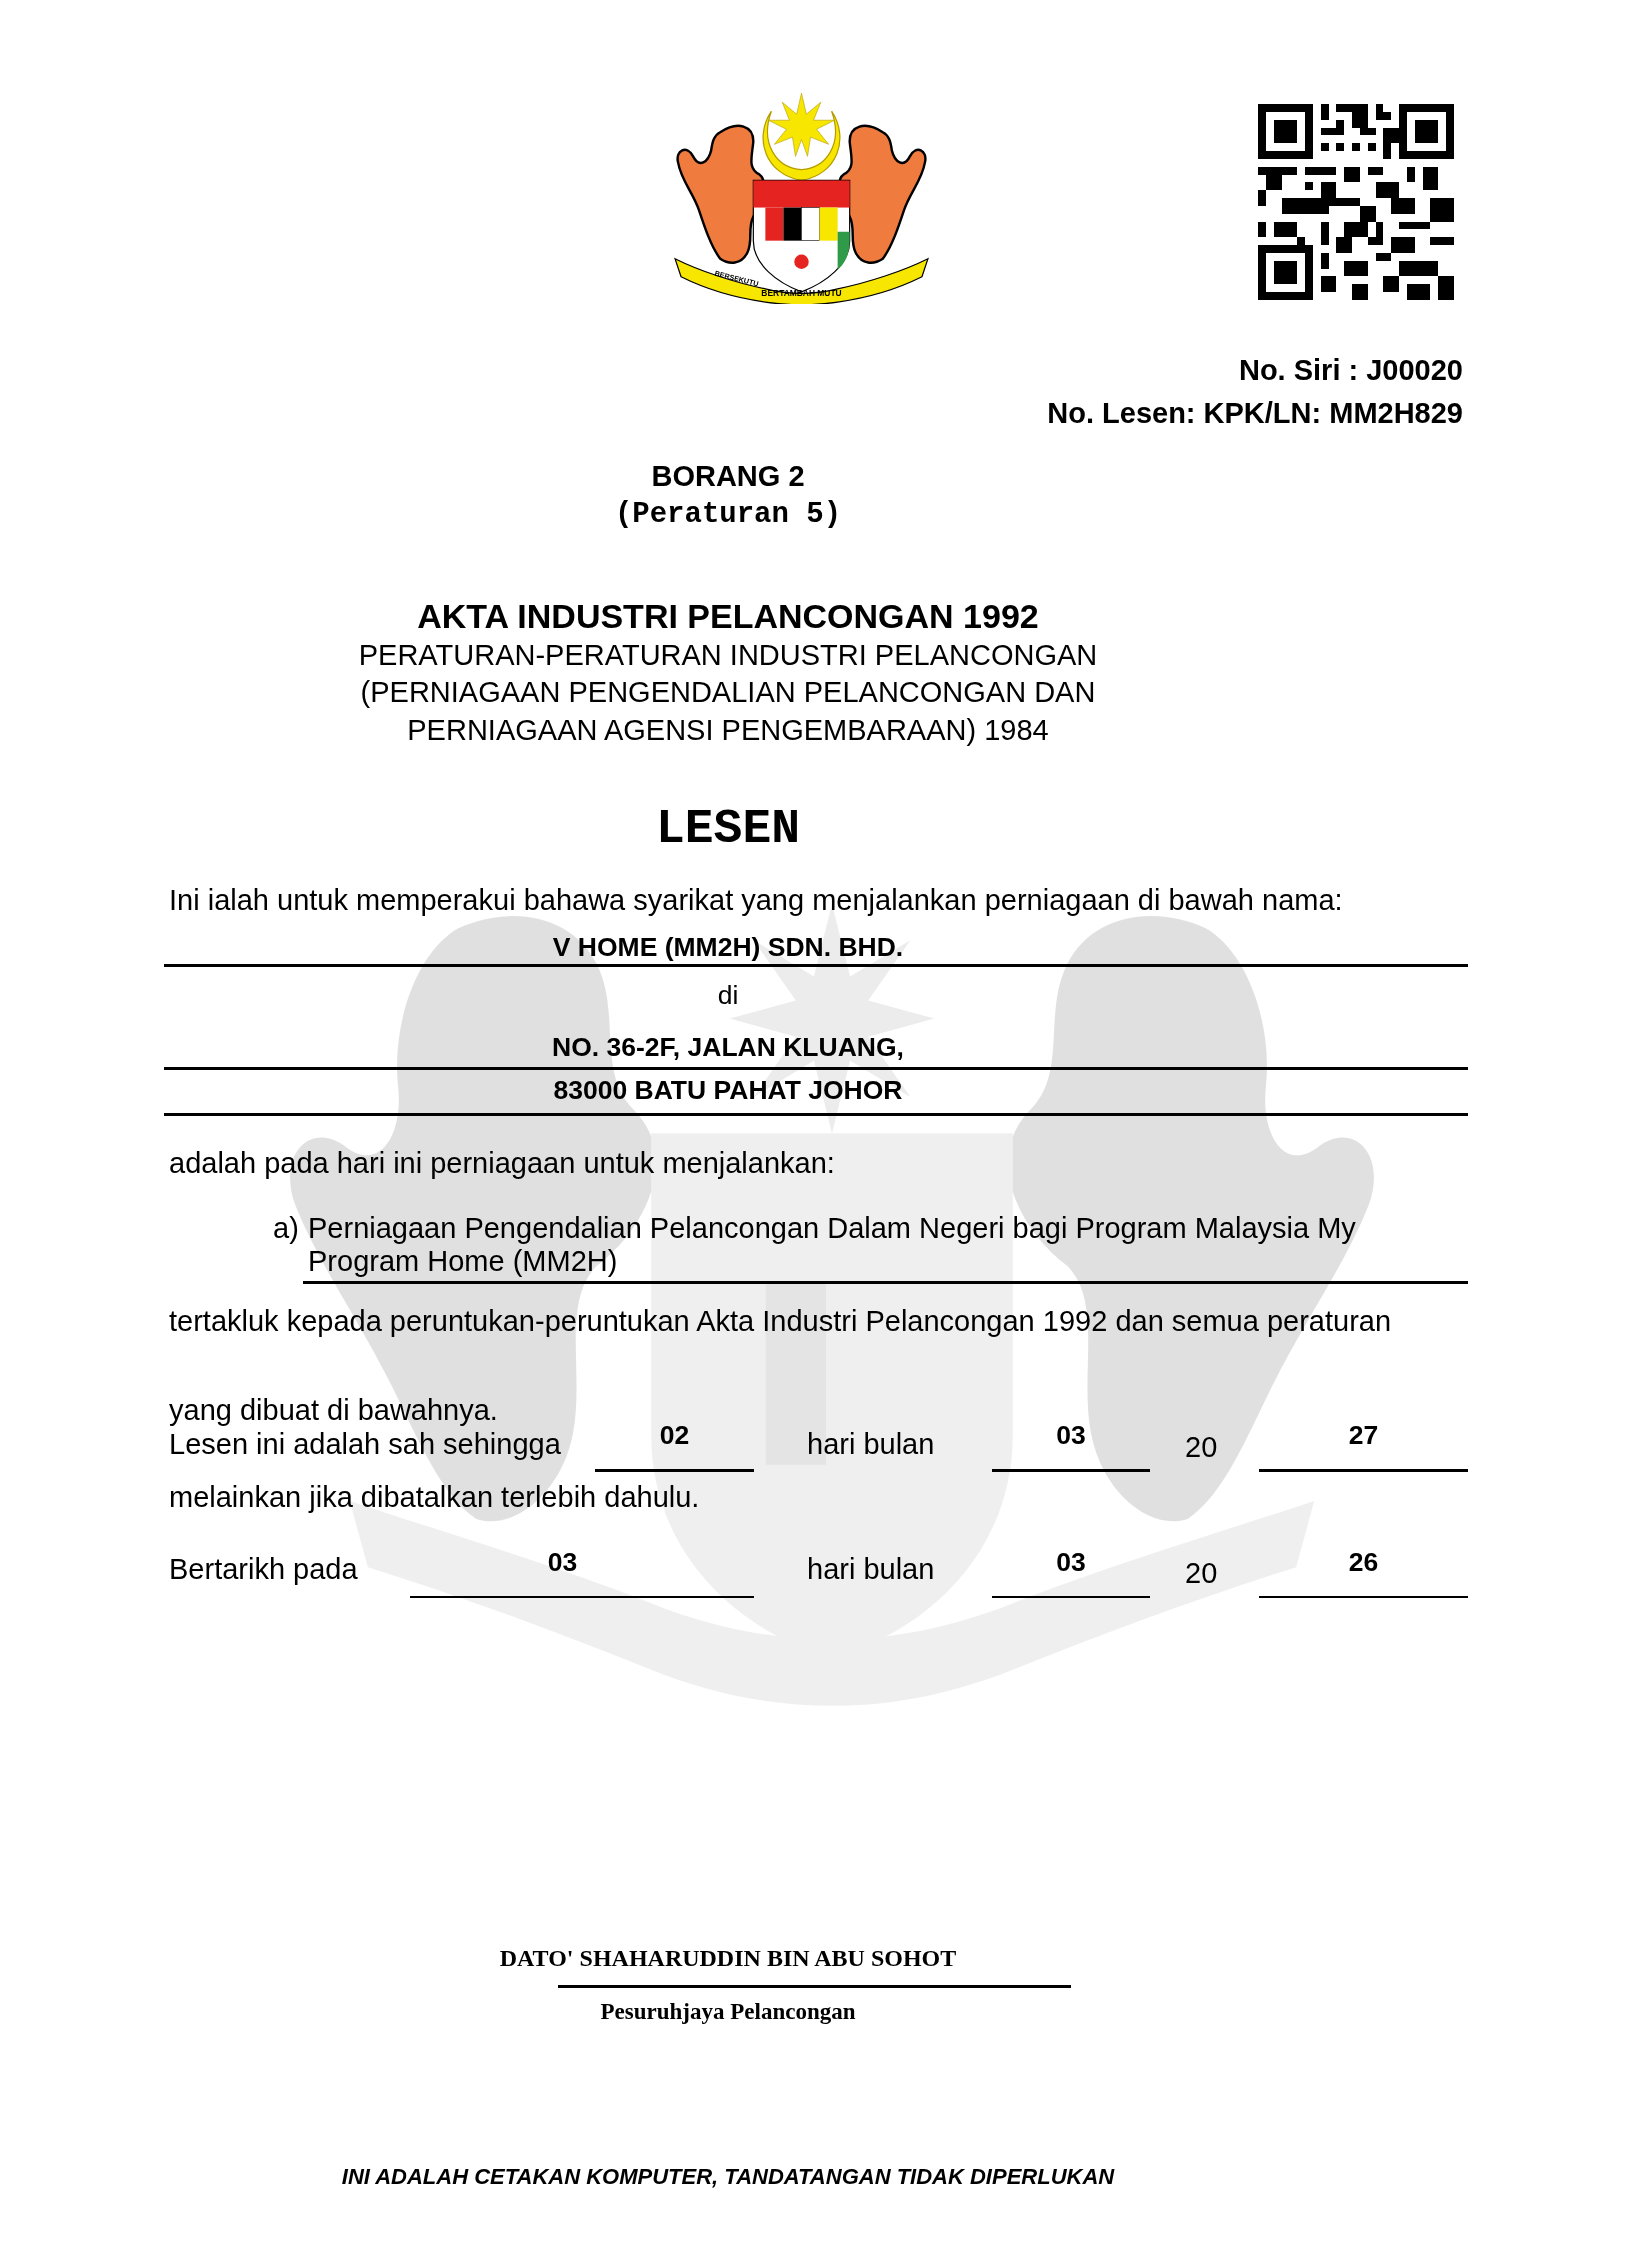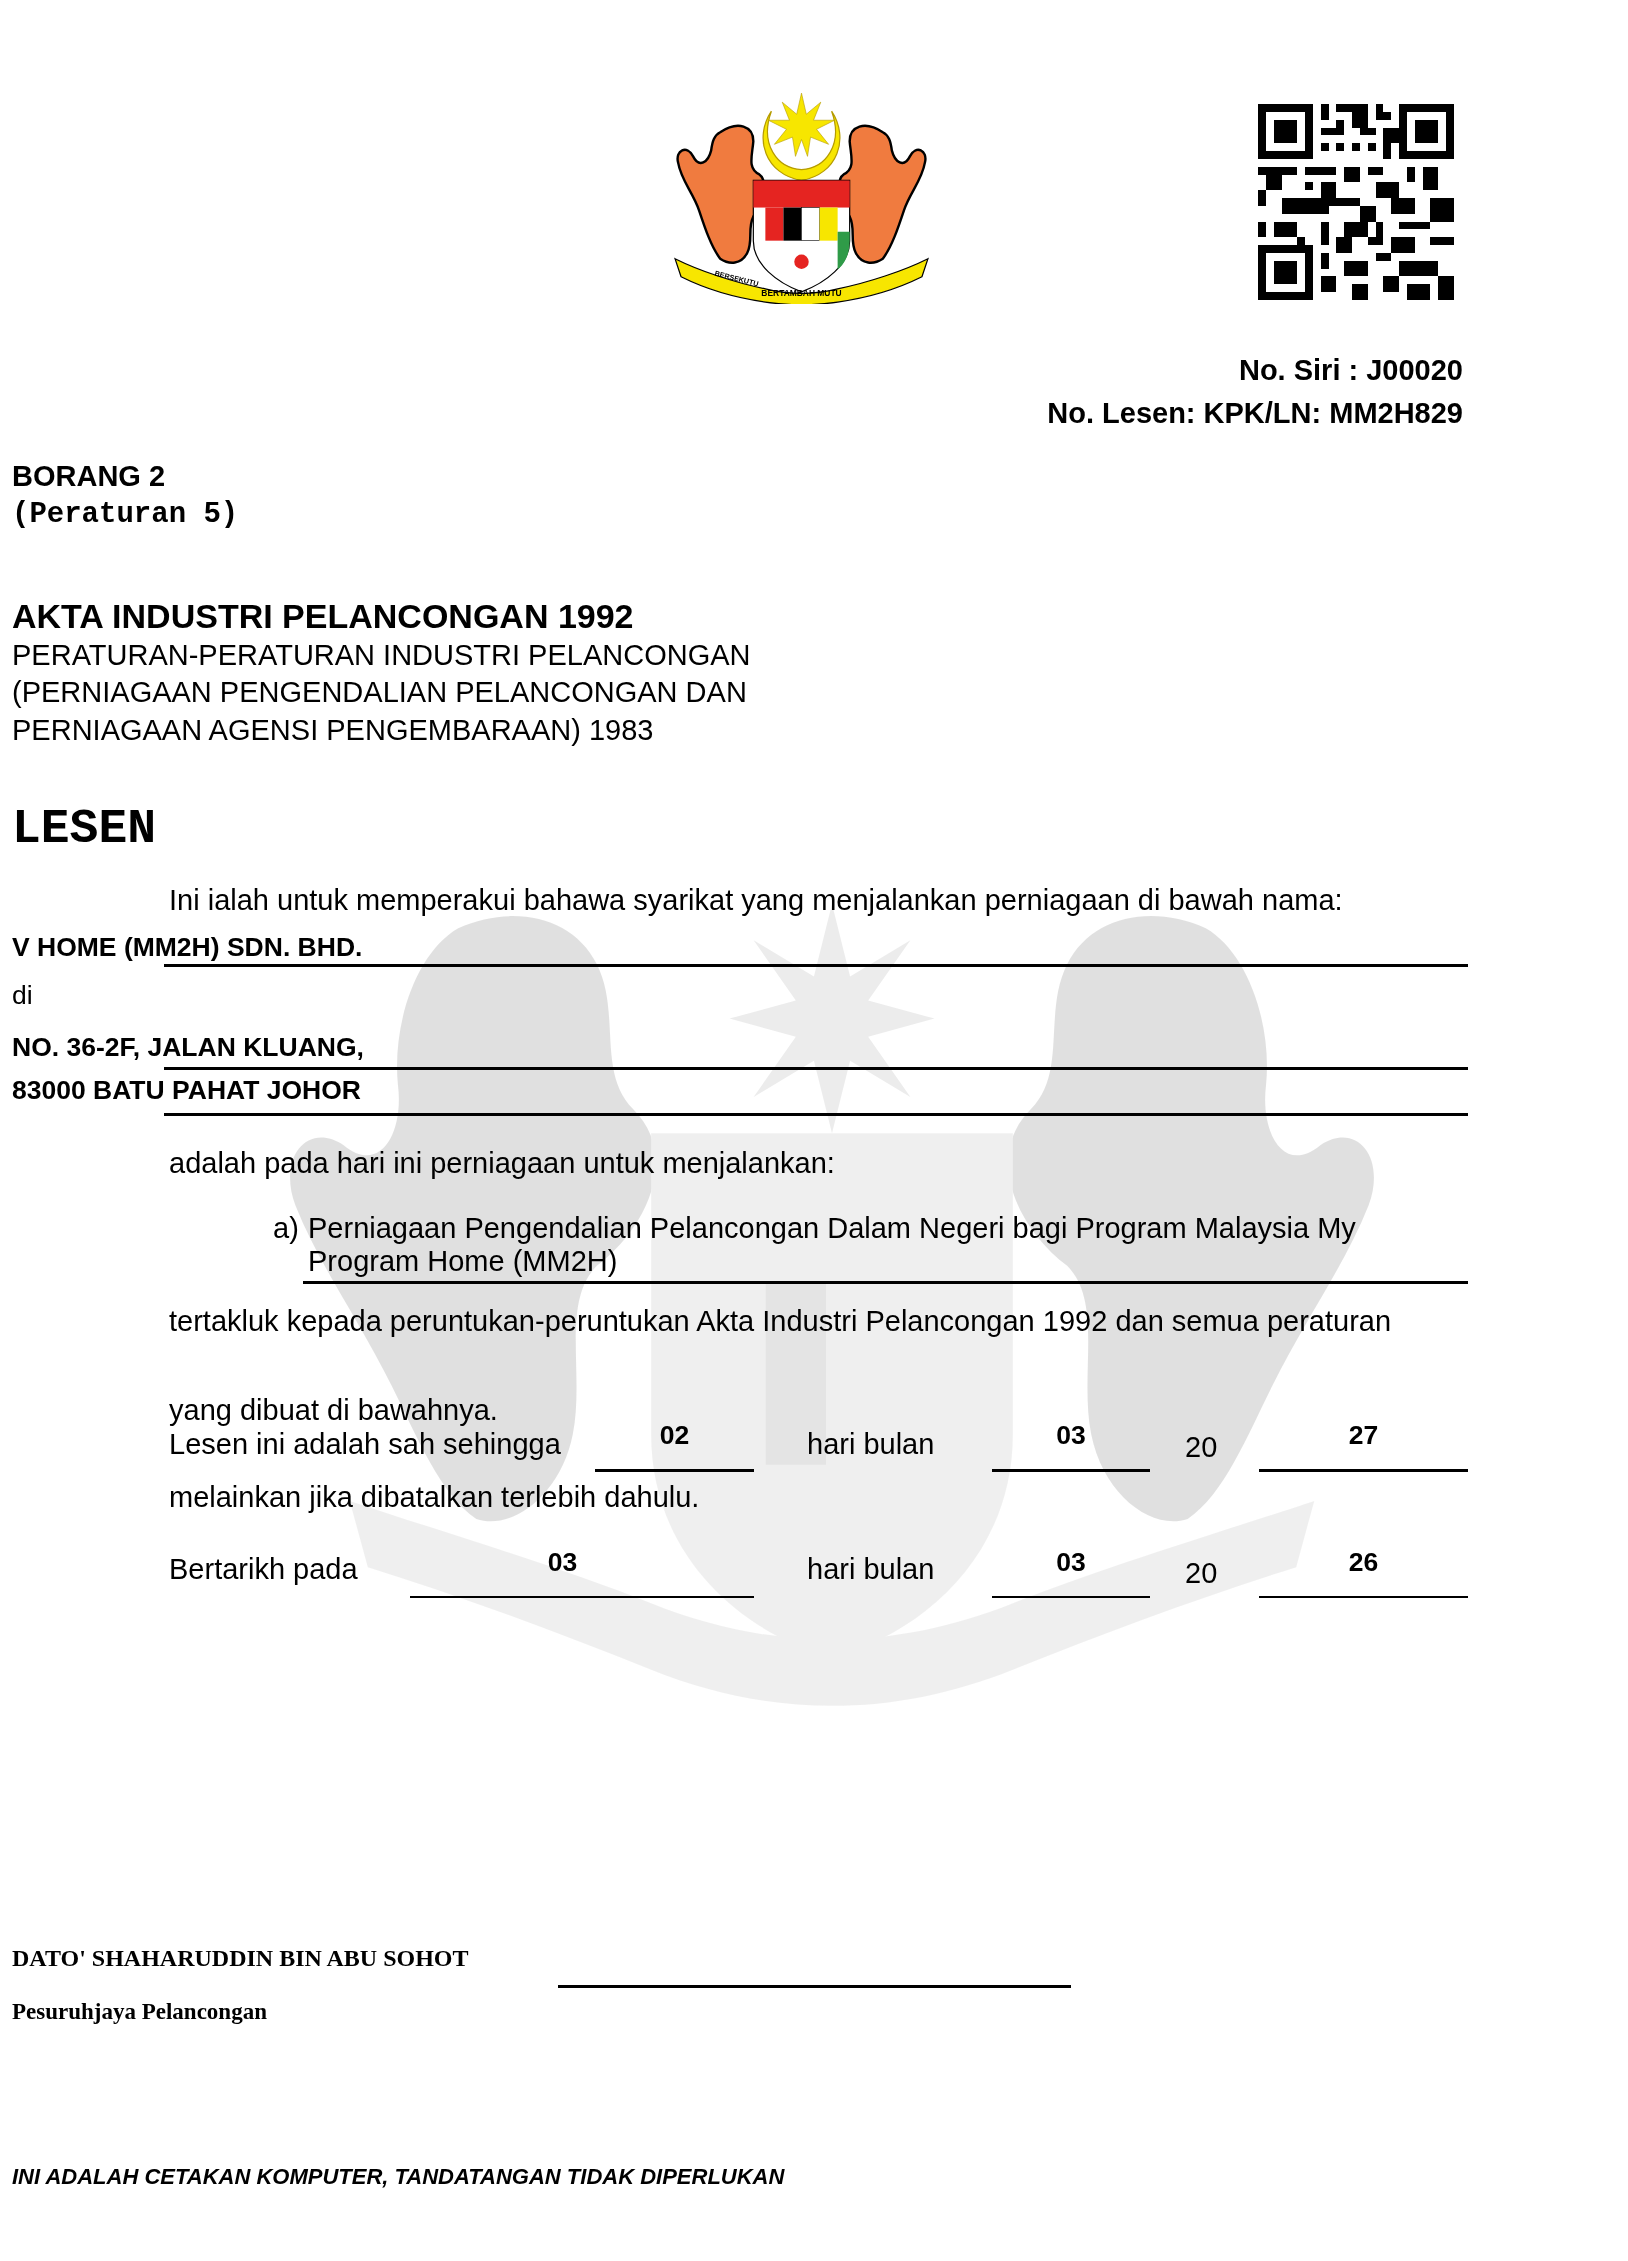--- a/index.html
+++ b/index.html
@@ -1,18 +1,18 @@
 <!DOCTYPE html>
 <html style="font-size:9.6px"><head>
 <meta charset="utf-8">
 <style>
   html, body { margin:0; padding:0; background:#ffffff; }
   body { width:1628px; height:2261px; position:relative; overflow:hidden; font-family:"Liberation Sans", sans-serif; color:#000; }
   .abs { position:absolute; }
-  .center { left:12px; width:1456px; }
+  .center { left:0; width:1456px; text-align:center; }
   .b { font-weight:bold; }
   .rule { position:absolute; height:3px; background:#000; }
   .rule-thin { position:absolute; height:1.8px; background:#000; }
   .watermark { position:absolute; left:259px; top:892px; width:1146px; height:844px; opacity:0.22; pointer-events:none; }
   .t44 { font-size:26.5px; line-height:31px; }
   .t48 { font-size:29px; line-height:35px; }
   .t80 { font-size:48px; line-height:54px; }
   .sig { font-family:Liberation Serif, serif; font-weight:bold; }
 </style>
 </head>
@@ -127,21 +127,21 @@
 
 <div class="abs b t48" style="right:165px;top:353px;text-align:right;">No. Siri : J00020</div>
 <div class="abs b t48" style="right:165px;top:396px;text-align:right;">No. Lesen: KPK/LN: MM2H829</div>
 
 <div class="abs center b t48" style="top:459px;">BORANG 2</div>
 <div class="abs center b t48" style="top:497px;font-family:Liberation Mono, monospace;">(Peraturan 5)</div>
 
 <div class="abs center b" style="top:597px;font-size:34px;line-height:39px;">AKTA INDUSTRI PELANCONGAN 1992</div>
 <div class="abs center t48" style="top:638px;">PERATURAN-PERATURAN INDUSTRI PELANCONGAN</div>
 <div class="abs center t48" style="top:675px;">(PERNIAGAAN PENGENDALIAN PELANCONGAN DAN</div>
-<div class="abs center t48" style="top:713px;">PERNIAGAAN AGENSI PENGEMBARAAN) 1983</div>
+<div class="abs center t48" style="top:713px;">PERNIAGAAN AGENSI PENGEMBARAAN) 1984</div>
 
 <div class="abs center b t80" style="top:802px;font-family:Liberation Mono, monospace;">LESEN</div>
 
 <div class="abs t48" style="left:169px;top:883px;">Ini ialah untuk memperakui bahawa syarikat yang menjalankan perniagaan di bawah nama:</div>
 
 <div class="abs center b t44" style="top:932px;">V HOME (MM2H) SDN. BHD.</div>
 <div class="rule" style="left:164px;width:1304px;top:964px;"></div>
 
 <div class="abs center t44" style="top:980px;">di</div>
 

